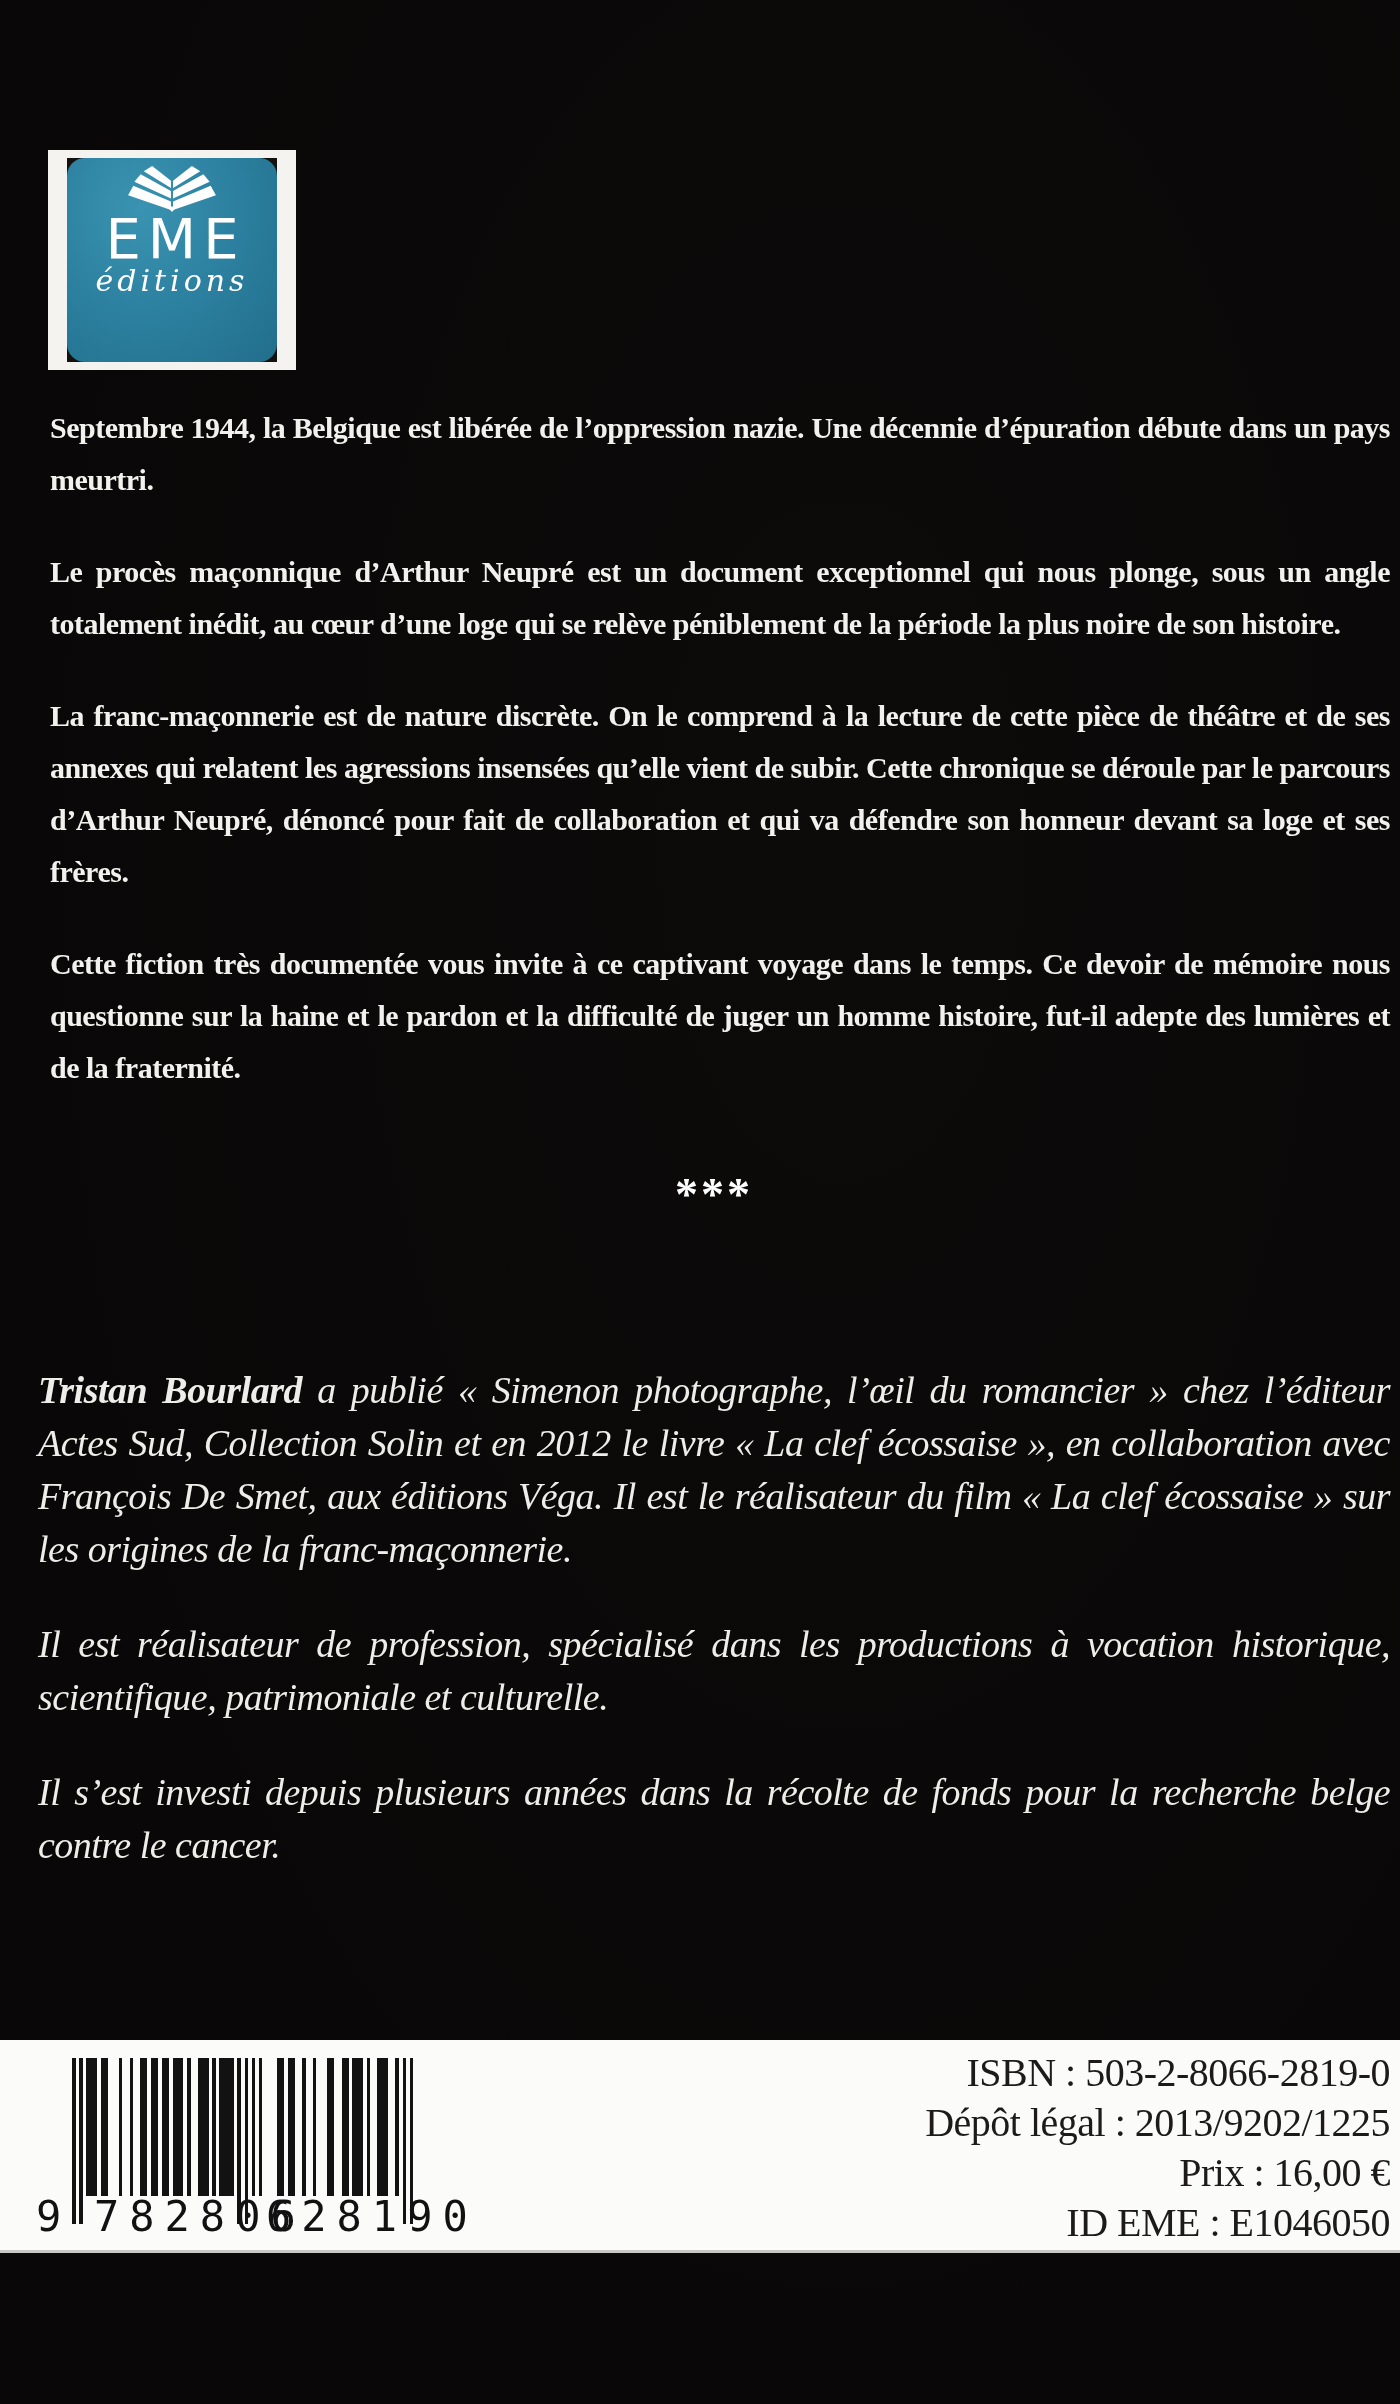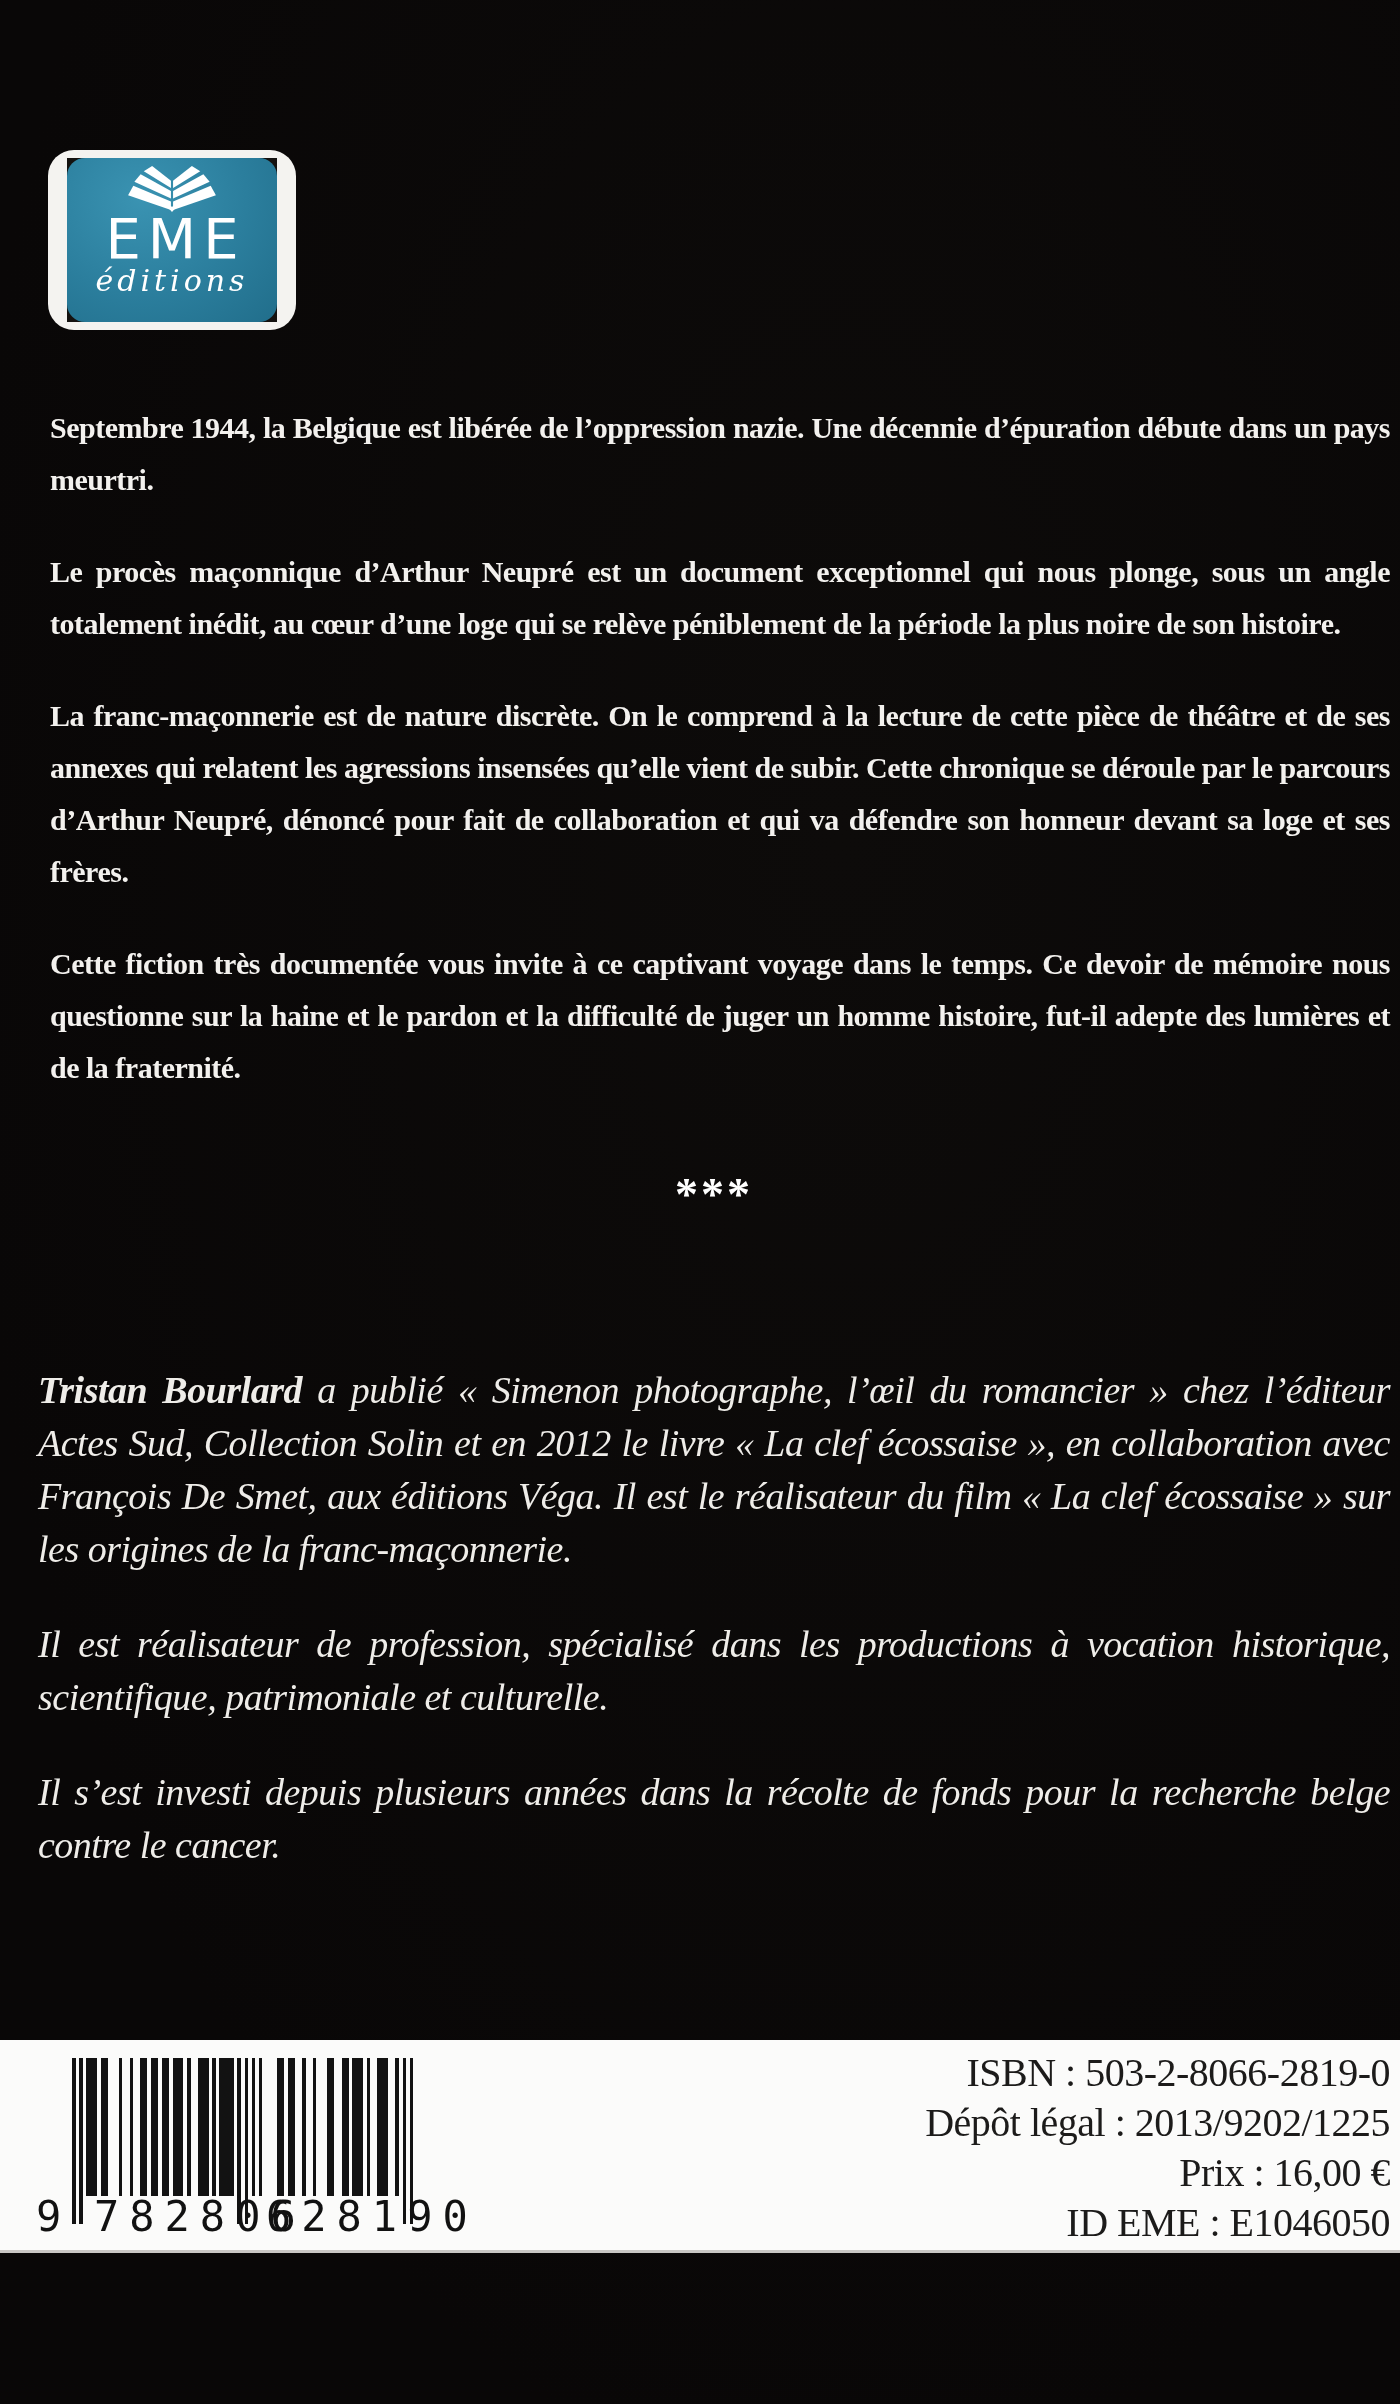--- a/index.html
+++ b/index.html
@@ -6,25 +6,24 @@
   .cover{
     position:relative;
     width:1400px;height:2404px;
     background:radial-gradient(ellipse at 60% 35%, #0d0b0a 0%, #090707 75%);
     overflow:hidden;
     font-family:"Liberation Serif", serif;
   }
   
   .logo-box{
     position:absolute;left:48px;top:150px;
-    width:248px;height:180px;
+    width:248px;height:220px;
     background:#f4f3f0;
     box-sizing:border-box;
     padding:8px 19px;
-    border-radius:26px;
   }
   .logo-black{
     width:100%;height:100%;
     background:#141210;
     position:relative;
   }
   .logo-teal{
     position:absolute;inset:0;
     border-radius:18px;
     background:radial-gradient(ellipse at 35% 25%, #3a93b2 0%, #2b7e9d 55%, #216e8b 100%);

